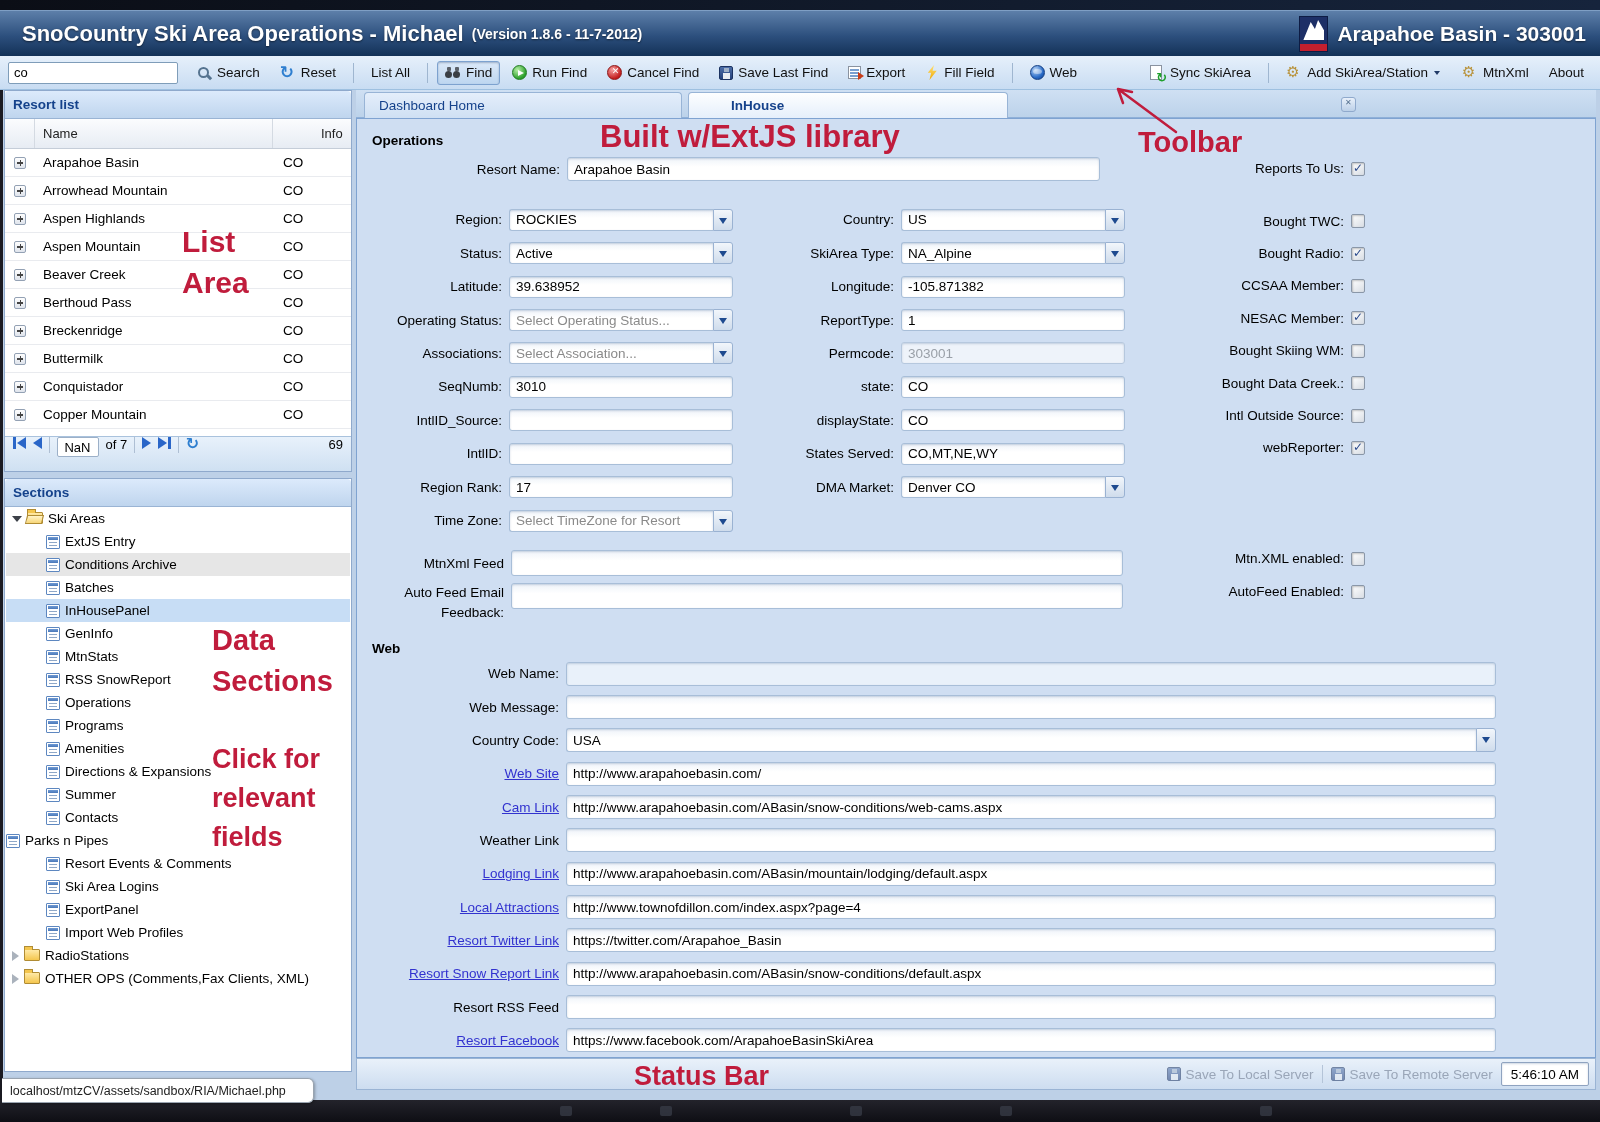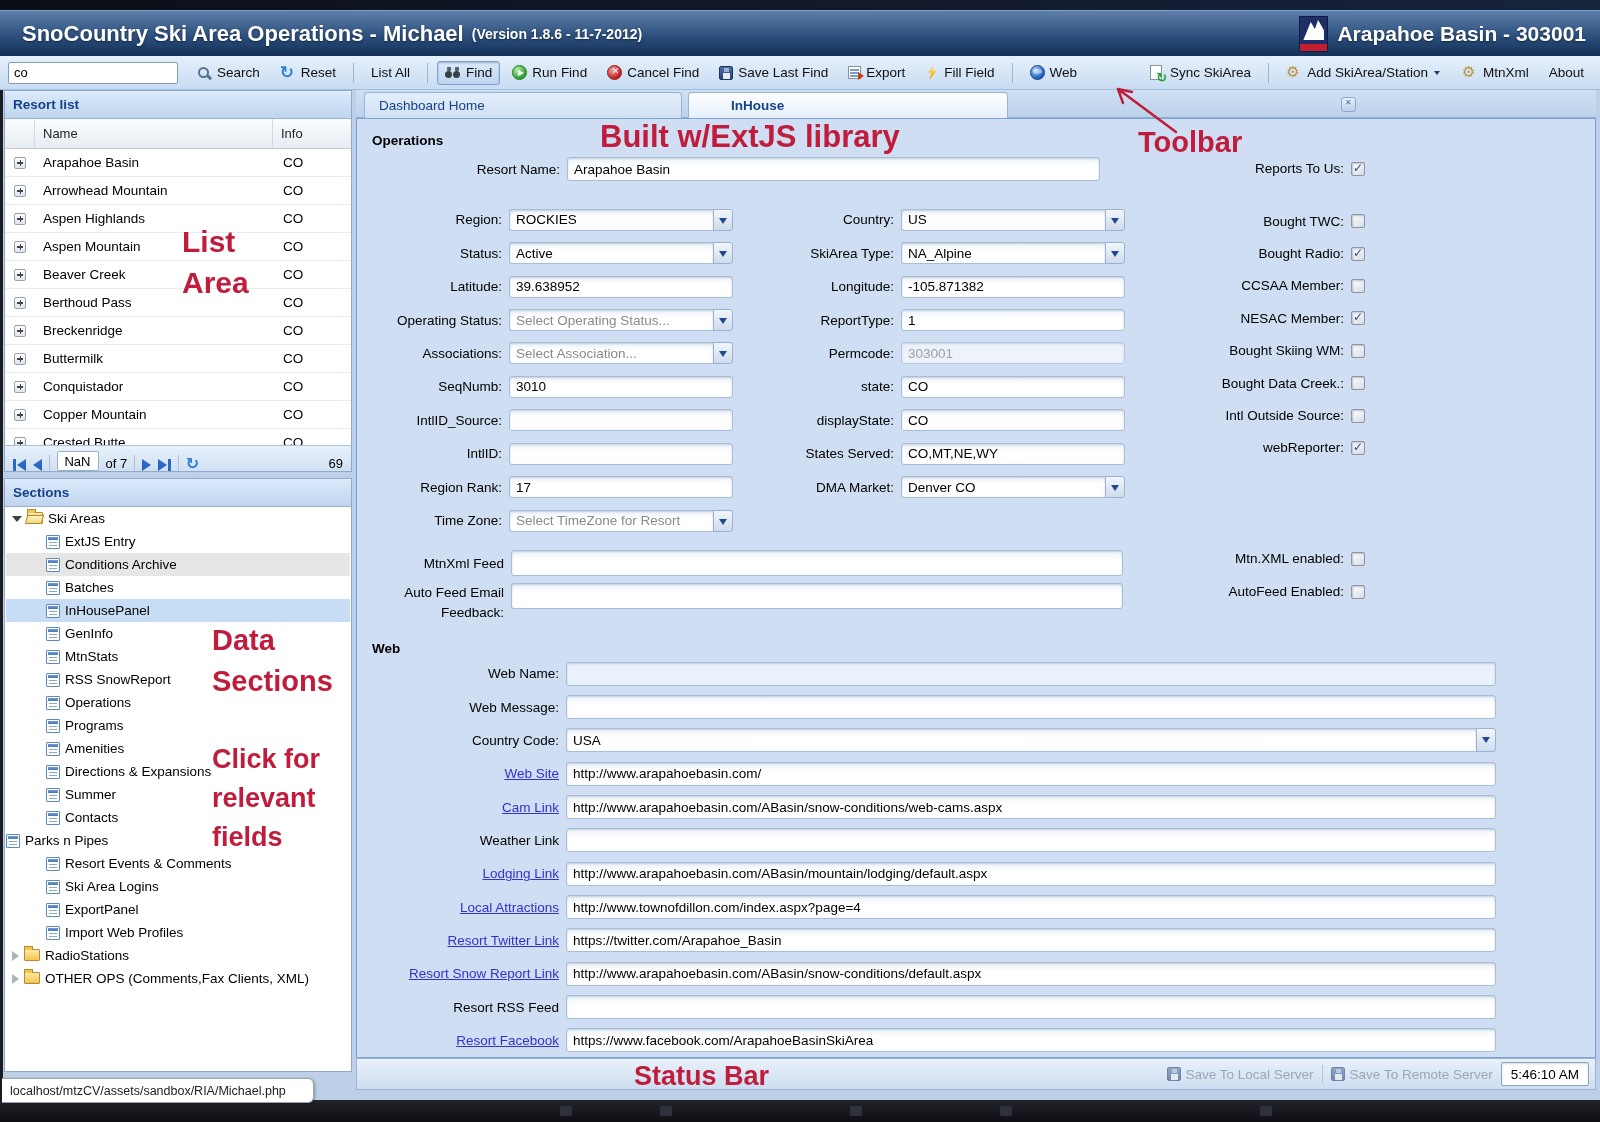--- a/index.html
+++ b/index.html
@@ -67,22 +67,22 @@
     font-size:13px;color:#222;align-items:center;}
   .grid-header .gh-cell{border-right:1px solid #d4dae2;height:100%;display:flex;align-items:center;padding-left:8px;box-sizing:border-box;}
   .rrow{display:flex;height:27px;align-items:center;border-bottom:1px solid #e9ebef;font-size:13.5px;color:#000;}
   .rcell-exp{width:30px;display:flex;justify-content:center;flex:0 0 auto;}
   .rcell-name{width:238px;padding-left:8px;flex:0 0 auto;box-sizing:border-box;}
   .rcell-info{padding-left:10px;}
   .plusbox{width:12px;height:12px;border:1px solid #93a1b4;border-radius:2px;background:linear-gradient(#fefefe,#dfe4ec);
     position:relative;box-sizing:border-box;}
   .plusbox::before{content:"";position:absolute;left:2px;top:4.5px;width:6px;height:1.5px;background:#444;}
   .plusbox::after{content:"";position:absolute;left:4.5px;top:2px;width:1.5px;height:6px;background:#444;}
-  .pager{position:absolute;left:0;right:0;bottom:0;height:26px;background:linear-gradient(#e8f1fb,#cfe0f2);
-    border-top:1px solid #a9c2dd;display:flex;align-items:flex-end;padding:0 8px;gap:7px;font-size:13px;color:#000;box-sizing:border-box;}
+  .pager{position:absolute;left:0;right:0;bottom:0;height:35px;background:linear-gradient(#e8f1fb,#cfe0f2);
+    border-top:1px solid #a9c2dd;display:flex;align-items:flex-start;padding:0 8px;gap:7px;font-size:13px;color:#000;box-sizing:border-box;}
   .pg-tri-l{width:0;height:0;border-right:9px solid #2a66c8;border-top:6px solid transparent;border-bottom:6px solid transparent;}
   .pg-tri-r{width:0;height:0;border-left:9px solid #2a66c8;border-top:6px solid transparent;border-bottom:6px solid transparent;}
   .pg-bar{width:2.5px;height:12px;background:#2a66c8;}
   .pg-btn{display:flex;align-items:center;gap:1px;}
   .pg-sep{width:1px;height:16px;background:#aebfd4;}
   .pg-field{width:40px;height:18px;background:#fff;border:1px solid #9cb0c8;border-radius:2px;
     display:flex;align-items:center;justify-content:center;font-size:13px;}
   .pg-refresh{color:#2f7fd0;font-weight:bold;font-size:16px;line-height:14px;}
   .pg-total{margin-left:auto;}
   
@@ -239,21 +239,21 @@
 
   <div class="leftedge"></div>
 
   <div class="panel" style="left:4px;top:90px;width:348px;height:382px;">
     <div class="panel-header">
       <span>Resort list</span>
     </div>
     <div class="grid-header">
       <span class="gh-cell" style="width:30px;padding-left:0;"></span>
       <span class="gh-cell" style="width:238px;">Name</span>
-      <span class="gh-cell" style="flex:1;border-right:none;">Info</span>
+      <span class="gh-cell" style="flex:1;border-right:none;margin-left:40px;">Info</span>
     </div>
     <div id="resort-rows">
         <div class="rrow">
           <div class="rcell-exp">
             <div class="plusbox"></div>
           </div>
           <div class="rcell-name">Arapahoe Basin</div>
           <div class="rcell-info">CO</div>
         </div>
         <div class="rrow">

